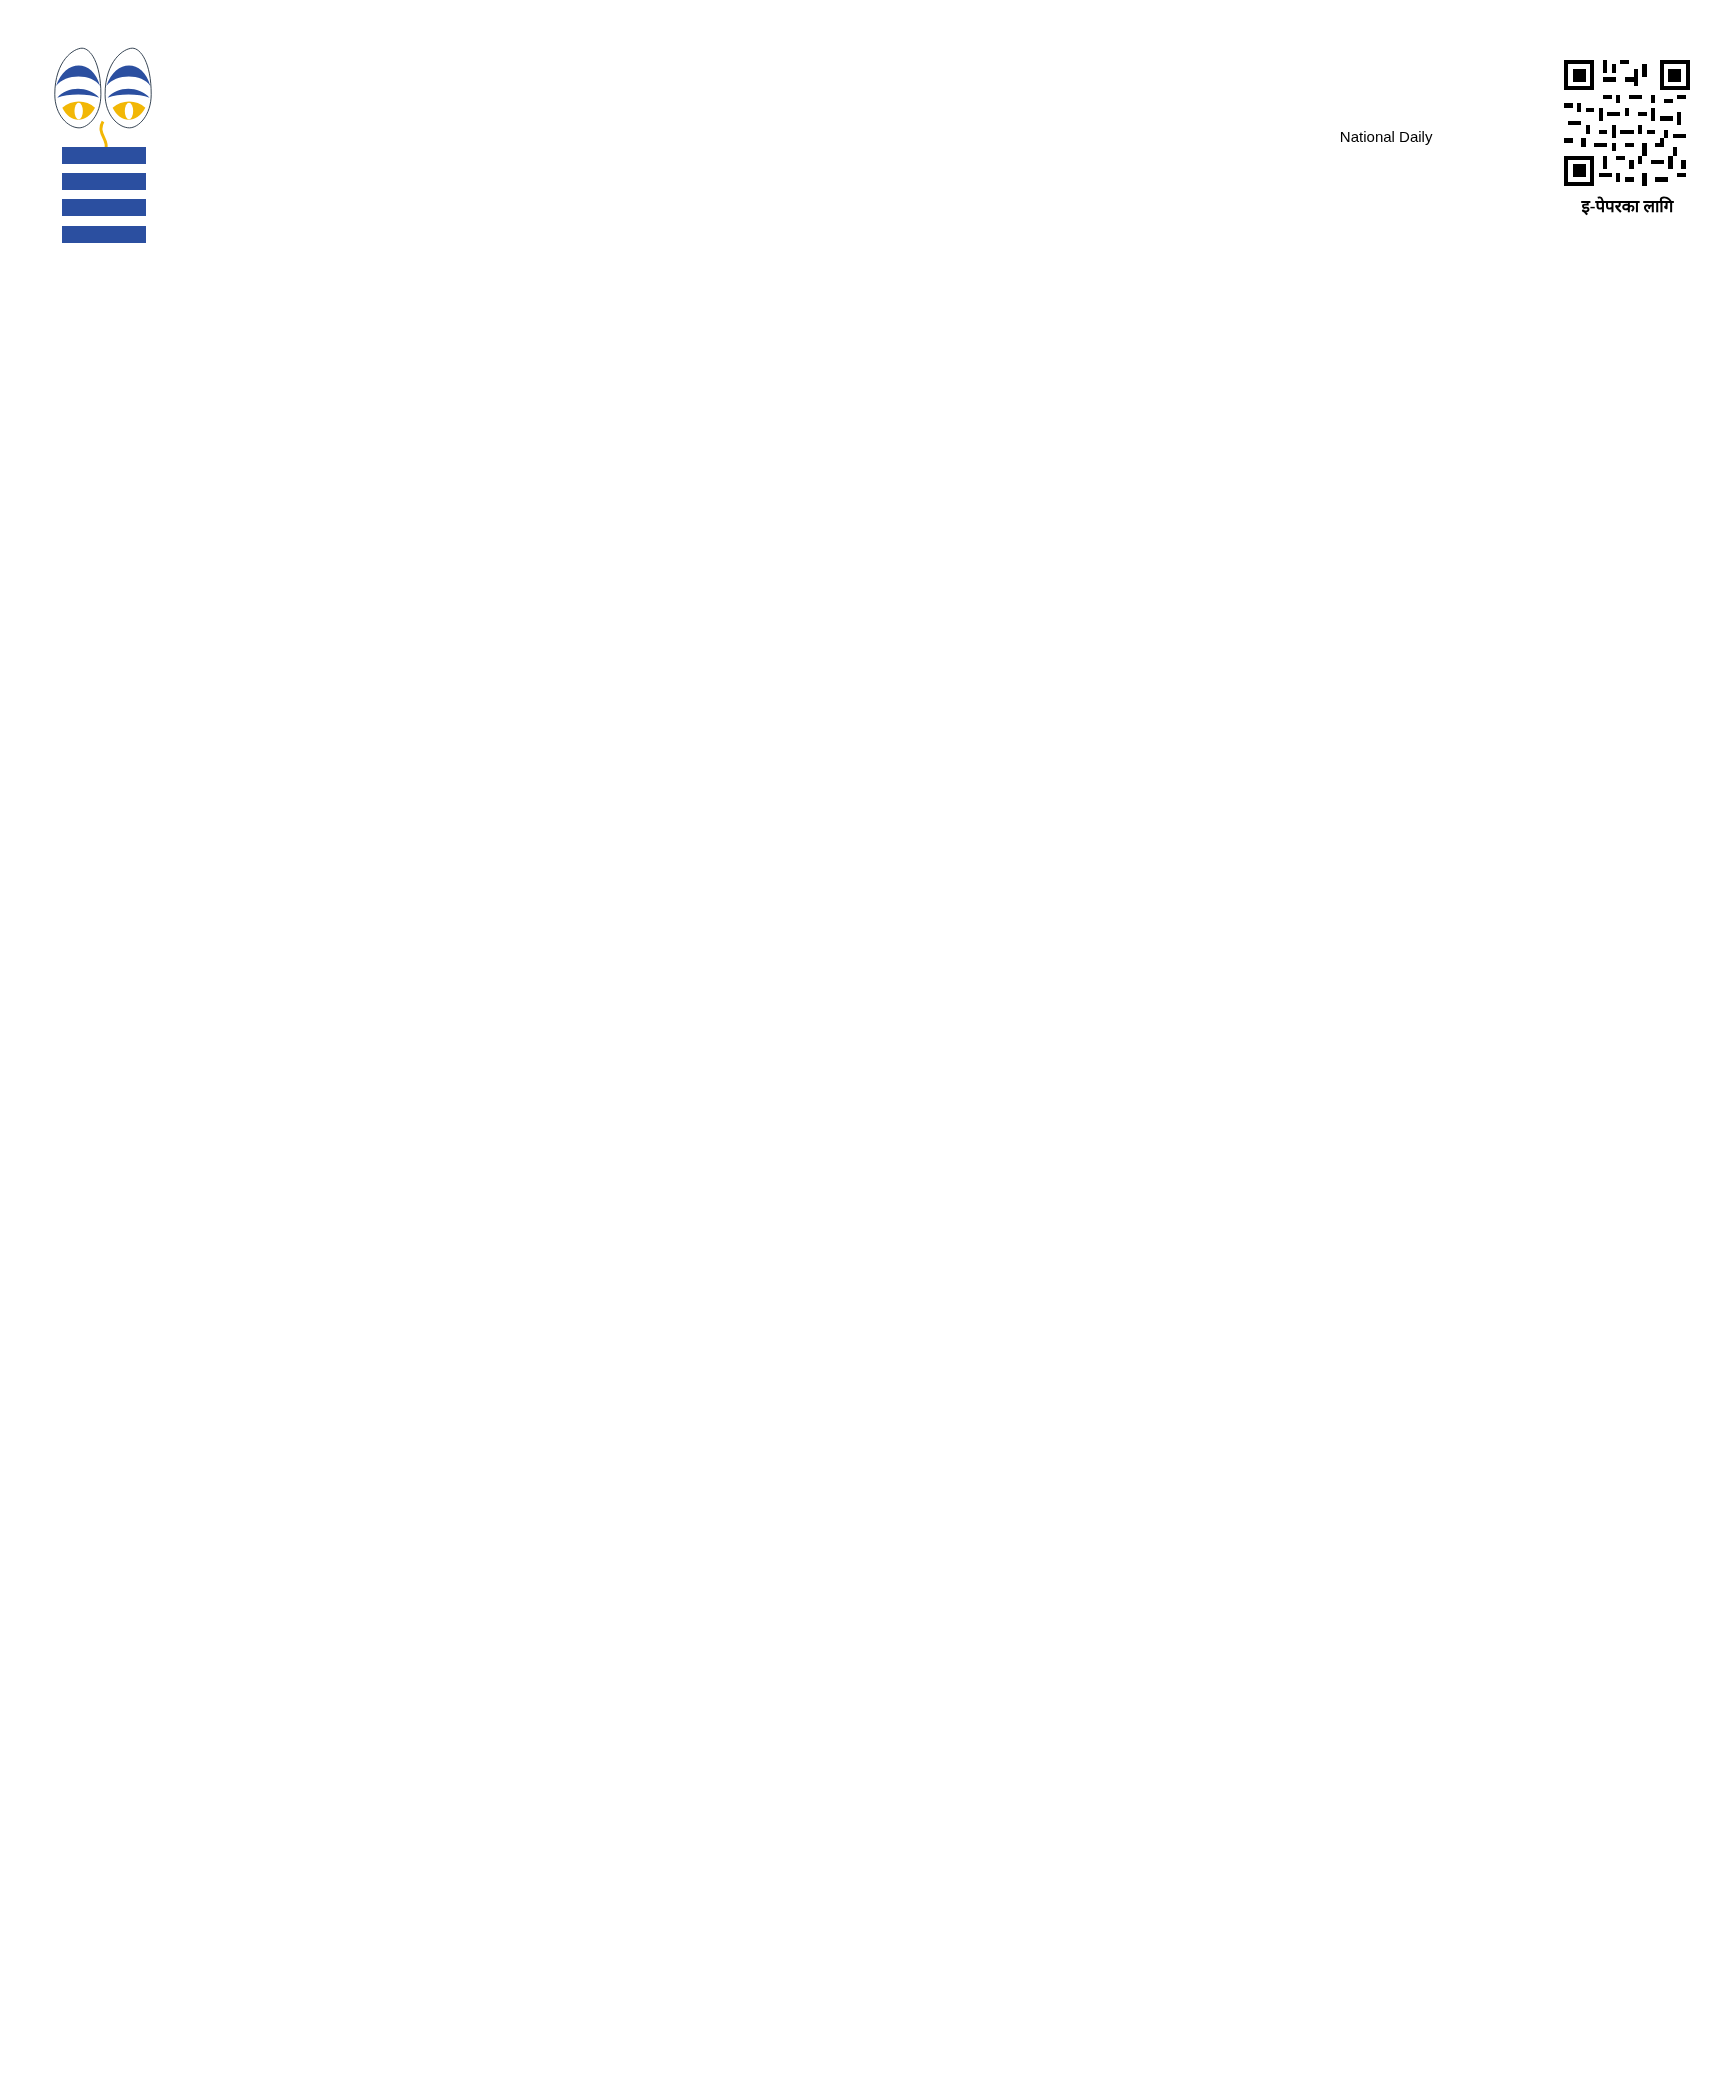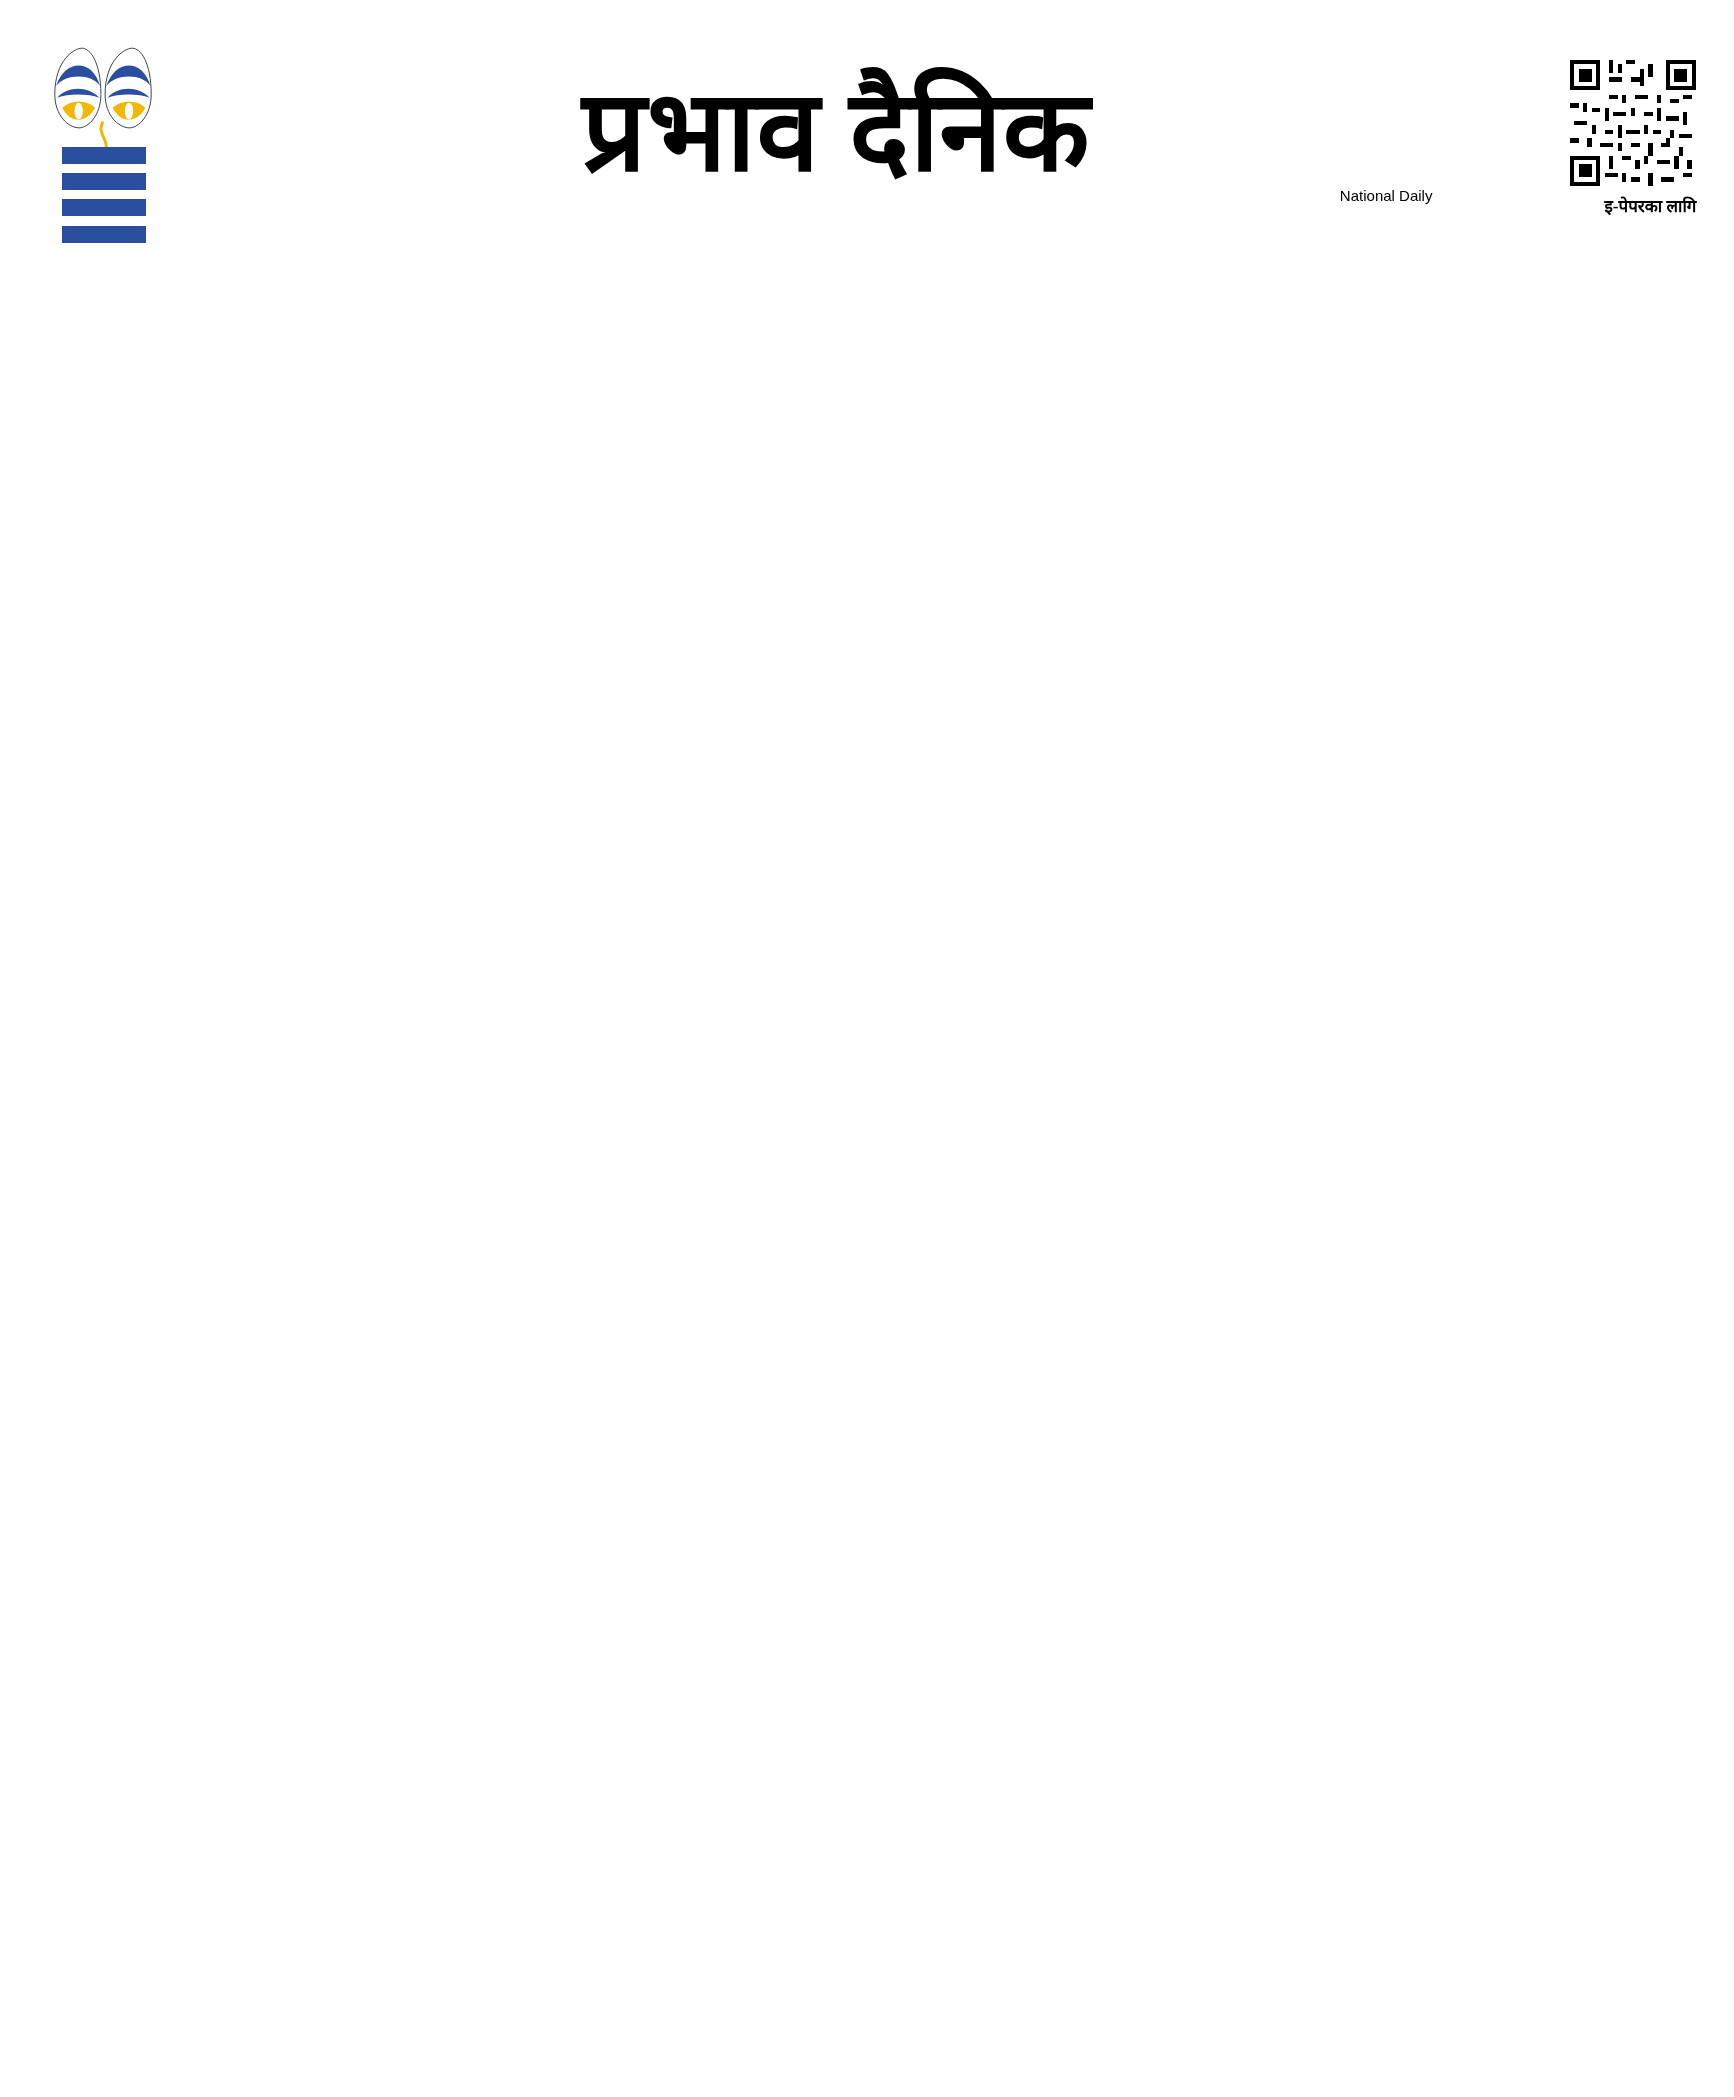--- a/index.html
+++ b/index.html
@@ -18,21 +18,21 @@
   .logo-mark { width:122px; height:189px; position:relative; flex:0 0 122px; margin-left:17px;}
   .bars { position:absolute; left:20px; top:103px; width:84px; }
   .bar { height:17px; background:#2b4fa0; margin-bottom:9.2px; }
   .title-wrap { flex:1; text-align:center; position:relative; padding-right:50px;}
   .paper-title {
     font-family:"Liberation Serif", serif;
     font-size:113px; font-weight:bold; line-height:1.05;
     letter-spacing:0.8px; white-space:nowrap;
   }
   .subtitle-en { font-family:"Liberation Sans", sans-serif; font-size:15px; margin-top:-4.2px; text-align:right; padding-right:76px;}
-  .qr-wrap { flex:0 0 138px; text-align:right; margin-right:12.6px;}
+  .qr-wrap { flex:0 0 138px; text-align:center; margin-right:12.6px;}
   .qr { width:126px; height:126px; background:#fff; }
   .qr-label { font-size:17px; margin-top:6.7px; font-weight:bold; }
 </style>
 </head>
 <body>
 
 <div class="page">
 
   <div class="masthead">
 
@@ -54,21 +54,20 @@
       </svg>
       <div class="bars">
         <div class="bar"></div>
           <div class="bar"></div>
           <div class="bar"></div>
           <div class="bar"></div>
       </div>
     </div>
 
     <div class="title-wrap">
-      <div class="paper-title">प्रभाव दैनिक</div>
       <div class="subtitle-en">National Daily</div>
     </div>
 
     <div class="qr-wrap">
       <svg class="qr" viewBox="0 0 29 29" shape-rendering="crispEdges">
         <rect width="29" height="29" fill="#fff"></rect>
         <g fill="#000">
           <rect x="0" y="0" width="7" height="1"></rect>
             <rect x="0" y="6" width="7" height="1"></rect>
           <rect x="0" y="0" width="1" height="7"></rect>

